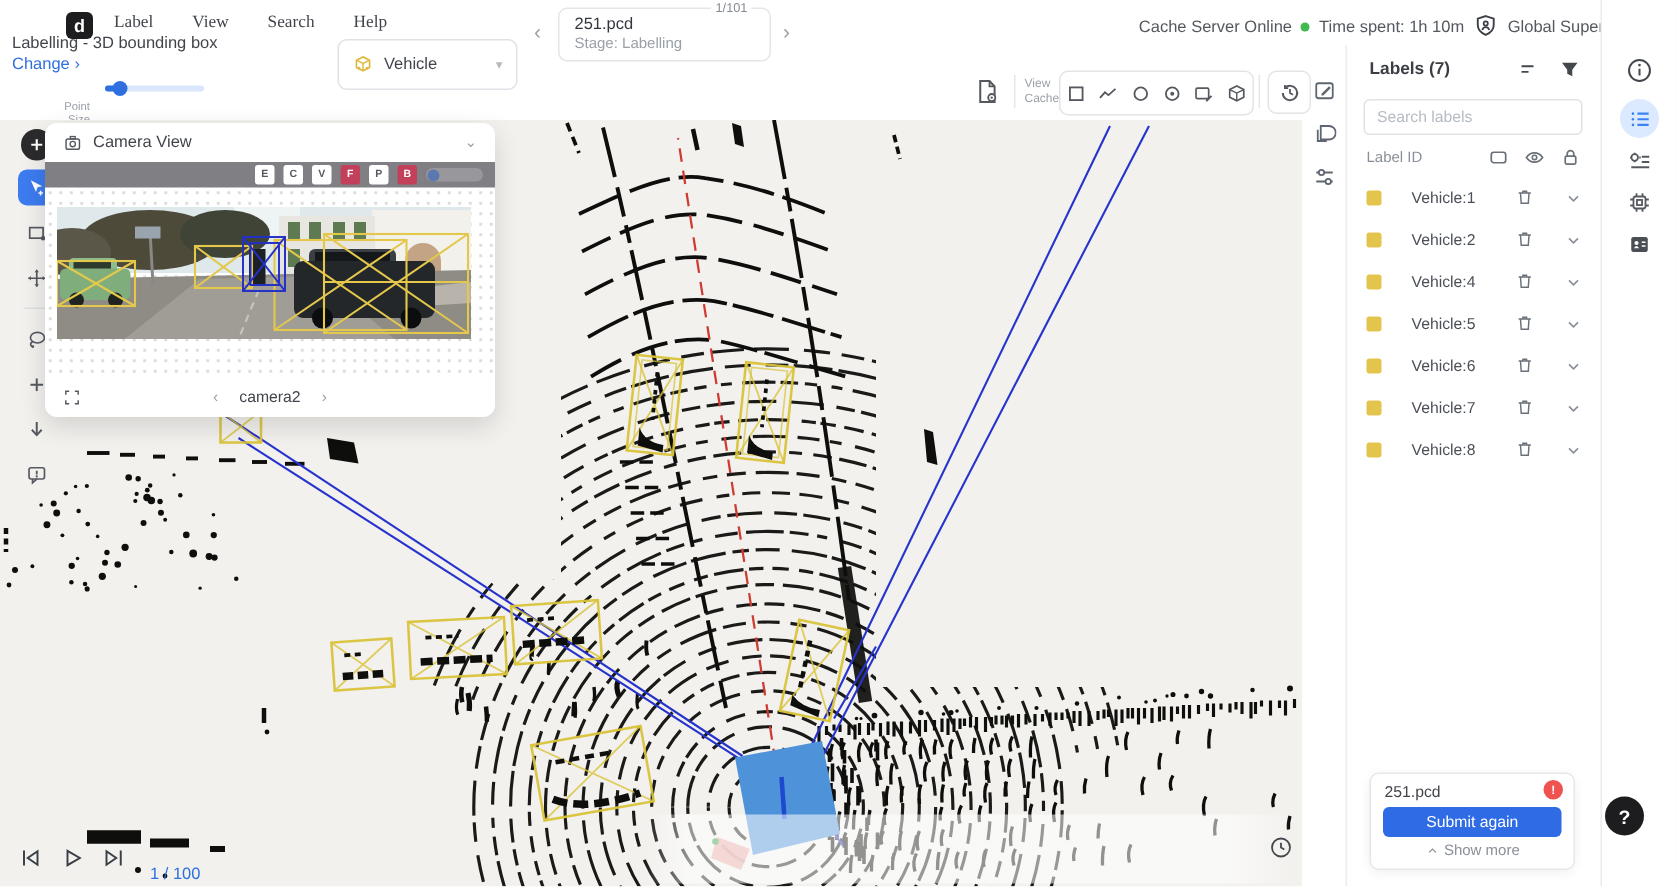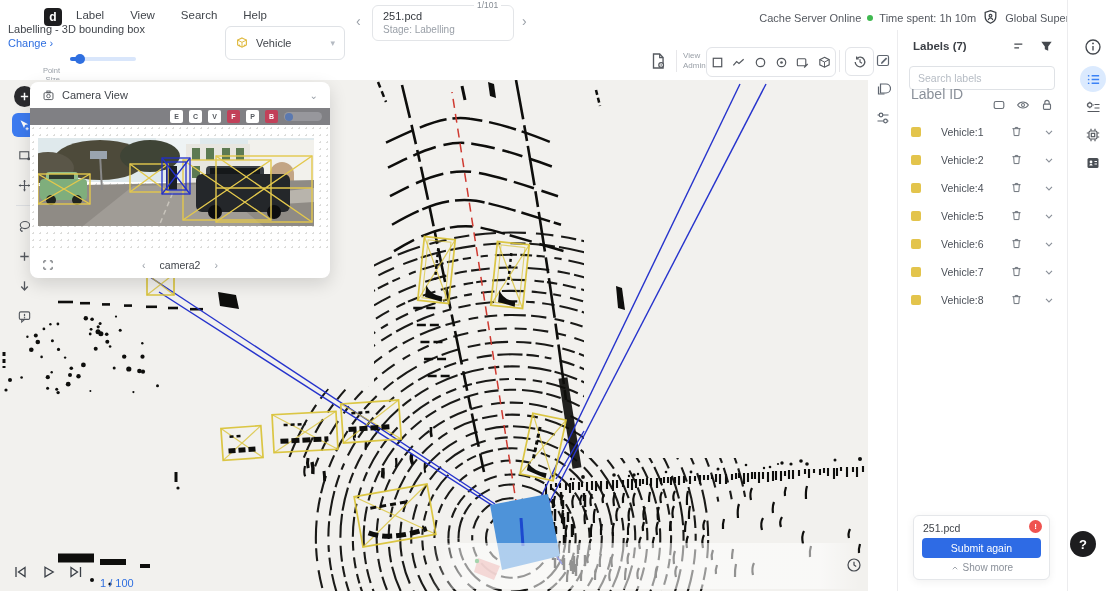--- a/index.html
+++ b/index.html
@@ -3,21 +3,21 @@
 <meta charset="utf-8">
 <style>
   html,body{margin:0;padding:0;background:#fff;}
   #app{position:relative;width:1117px;height:591px;overflow:hidden;background:#fff;
        font-family:"Liberation Sans",sans-serif;color:#3c4046;}
   .abs{position:absolute;}
   
   .logo{left:44px;top:8px;width:18px;height:18px;background:#1d1d1f;border-radius:4px;
         color:#fff;font-size:12px;font-weight:bold;display:flex;align-items:center;justify-content:center;}
   .menus{left:76px;top:9px;display:flex;gap:26px;font-size:11.5px;color:#41454b;}
-  .menus span{cursor:default;}
+  .menus span{cursor:default;font-family:Liberation Serif, serif;}
   .navarrow{color:#9aa0a8;font-size:14px;top:13px;}
   .framecard{left:372px;top:5px;width:140px;height:34px;background:#fff;border:1px solid #e3e5e8;border-radius:6px;}
   .framecard .f1{position:absolute;left:10px;top:4px;font-size:11px;color:#34383e;}
   .framecard .f2{position:absolute;left:10px;top:18px;font-size:10px;color:#9aa0a8;}
   .counter{left:474px;top:0px;font-size:8.5px;color:#858b93;background:#fff;padding:0 3px;}
   .status{right:14px;top:9px;display:flex;align-items:center;gap:6px;font-size:11px;color:#54585f;}
   .dot{width:6px;height:6px;border-radius:50%;background:#3fb950;display:inline-block;}
   
   .modetitle{left:8px;top:23px;font-size:11px;color:#41454b;}
   .changelink{left:8px;top:37px;font-size:11px;color:#2f6fe0;cursor:pointer;}
@@ -72,21 +72,21 @@
   .camnav{position:absolute;left:50%;transform:translateX(-50%);display:flex;gap:14px;align-items:center;font-size:10.5px;color:#41454b;}
   .camnav .a{color:#9aa0a8;cursor:pointer;}
   
   .sidebar{left:897px;top:30px;width:170px;height:561px;background:#fff;border-left:1px solid #ececee;}
   .sbhead{position:absolute;left:15px;top:10px;font-size:11.5px;font-weight:bold;color:#3b3f45;}
   .sbicons{position:absolute;right:14px;top:9px;display:flex;gap:12px;}
   .sic{cursor:pointer;display:flex;}
   .search{position:absolute;left:11px;top:36px;width:146px;height:24px;border:1px solid #dfe2e6;border-radius:4px;
           font-size:10.5px;color:#555;padding:0 8px;box-sizing:border-box;font-family:"Liberation Sans",sans-serif;}
   .search::placeholder{color:#b6bcc4;}
-  .colhead{position:absolute;left:13px;top:56px;font-size:14px;color:#8a9099;}
+  .colhead{position:absolute;left:13px;top:70px;font-size:10px;color:#8a9099;}
   .colicons{position:absolute;right:14px;top:68px;display:flex;gap:10px;}
   .lrow{position:absolute;left:6px;width:158px;height:27px;display:flex;align-items:center;gap:20px;padding:0 7px;box-sizing:border-box;cursor:pointer;border-radius:4px;}
   .sw{width:10px;height:10px;border-radius:2px;background:#e3c44c;flex:0 0 auto;}
   .lname{font-size:10.5px;color:#4b5058;flex:1;}
   .ric{display:flex;cursor:pointer;}
   .subcard{position:absolute;left:15px;top:485px;width:135px;height:63px;background:#fff;border:1px solid #e5e7ea;
            border-radius:6px;box-shadow:0 2px 8px rgba(0,0,0,.06);}
   .subfile{position:absolute;left:9px;top:6px;font-size:10.5px;color:#41454b;}
   .badge{position:absolute;right:7px;top:4px;width:13px;height:13px;border-radius:50%;background:#ef5350;color:#fff;
          font-size:8px;font-weight:bold;display:flex;align-items:center;justify-content:center;}
@@ -163,21 +163,21 @@
     <svg width="18" height="18" viewBox="0 0 16 16">
         <path d="M4 1.8h5.5L12.5 5v9.2H4z" fill="none" stroke="#55595f" stroke-width="1.2"></path>
         <path d="M9.5 1.8V5h3" fill="none" stroke="#55595f" stroke-width="1.1"></path>
         <circle cx="10.8" cy="11.6" r="2.1" fill="#fff" stroke="#55595f" stroke-width="1.1"></circle>
         <circle cx="10.8" cy="11.6" r="0.7" fill="#55595f"></circle>
       </svg>
   </div>
   <div class="abs tsep" style="left:676px;"></div>
   <div class="abs vl">
     <div>View</div>
-      <div>Admin</div>
+      <div>Cache</div>
   </div>
   <div class="abs tgroup">
     <span class="tbtn">
         <svg width="15" height="15" viewBox="0 0 16 16">
           <rect x="3.5" y="3.5" width="9" height="9" fill="none" stroke="#55595f" stroke-width="1.3"></rect>
         </svg>
       </span>
     <span class="tbtn">
         <svg width="15" height="15" viewBox="0 0 16 16">
           <path d="M2.5 11l3.5-4 2.5 2L13.5 4.5" fill="none" stroke="#55595f" stroke-width="1.3"></path>

